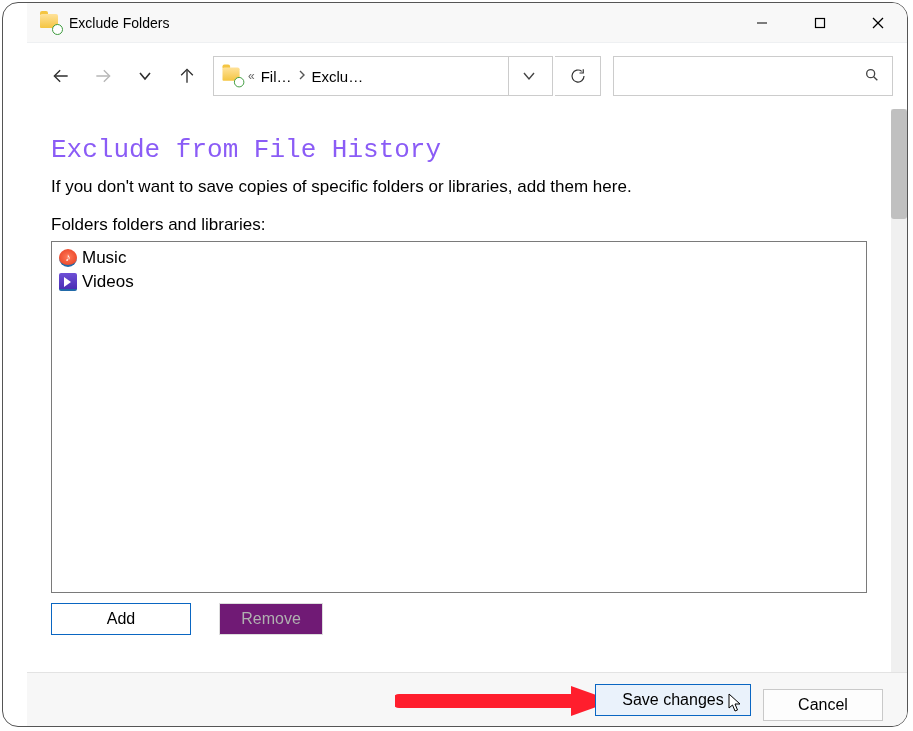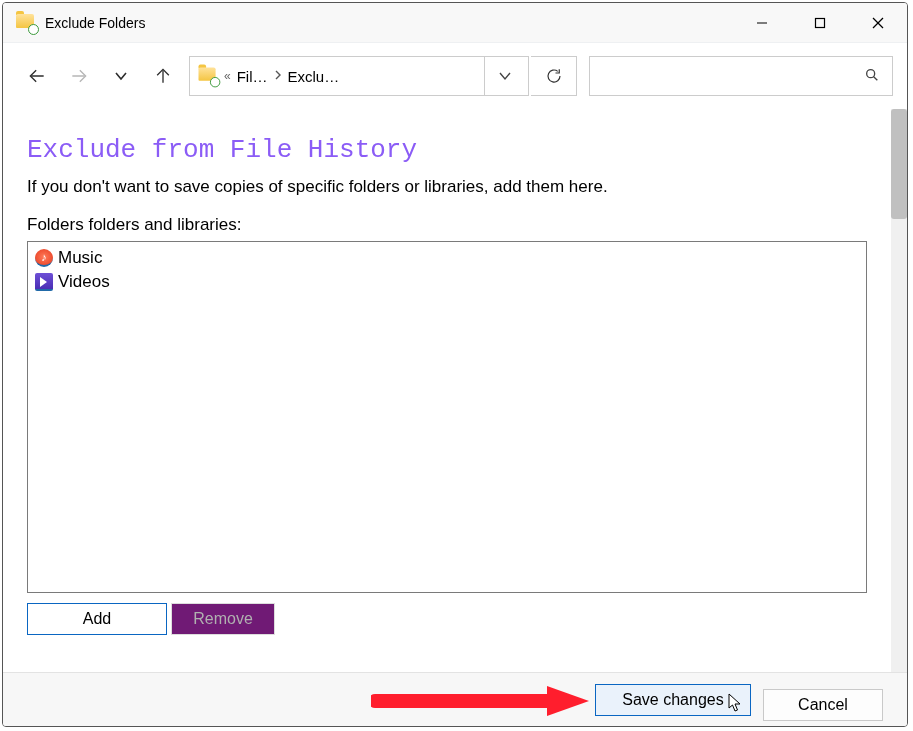--- a/index.html
+++ b/index.html
@@ -11,25 +11,26 @@
     color: #000;
     width: 913px;
     height: 731px;
     position: relative;
   }
   .window {
     width: 906px;
     height: 725px;
     margin: 2px;
     border: 1px solid #555;
-    border-radius: 4px;
+    border-radius: 16px;
     background: #fff;
     display: flex;
     flex-direction: column;
     overflow: hidden;
+    padding-left: 24px;
   }
   .titlebar {
     height: 40px;
     display: flex;
     align-items: center;
     background: #f8f8f8;
     border-bottom: 1px solid #eef0f2;
   }
   .titlebar .app-icon {
     width: 22px; height: 22px;
@@ -145,21 +146,21 @@
     font-size:17px;
     padding: 2px 2px;
   }
   .lib-icon {
     width:20px; height:20px;
     display:flex; align-items:center; justify-content:center;
     position:relative;
   }
   .button-row {
     display:flex;
-    gap:4px;
+    gap:28px;
     margin-top:10px;
   }
   .btn {
     height: 32px;
     min-width: 140px;
     border:1px solid #ccc;
     background:#701a75;
     font-size:16px;
     display:flex; align-items:center; justify-content:center;
   }

